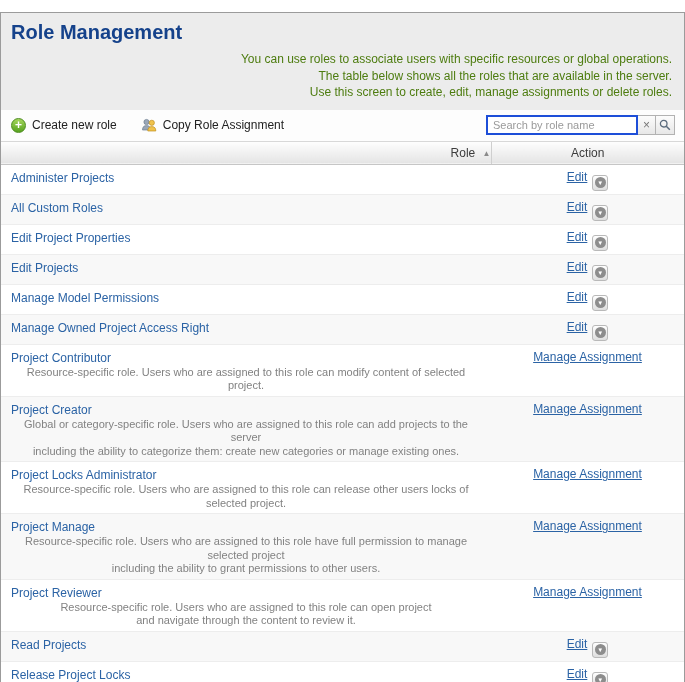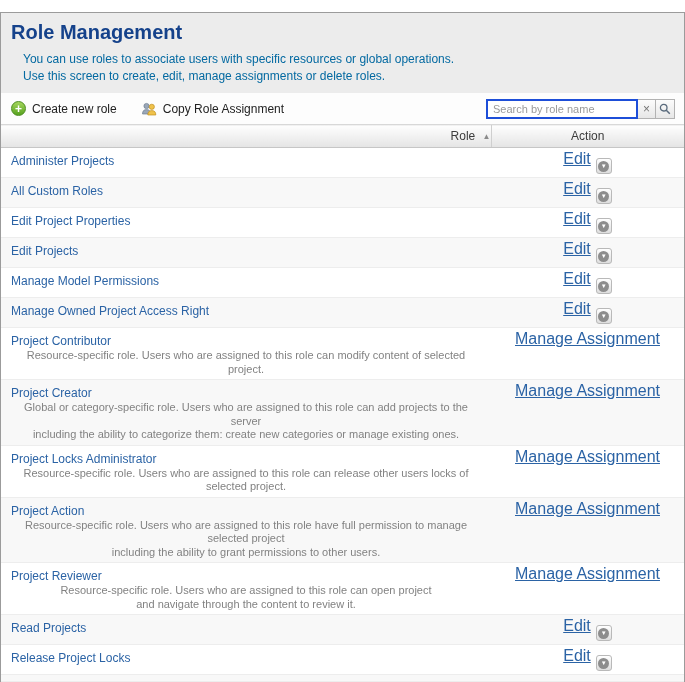--- a/index.html
+++ b/index.html
@@ -3,21 +3,21 @@
 <meta charset="utf-8">
 <style>
   * { margin:0; padding:0; box-sizing:border-box; }
   html,body { width:685px; height:682px; }
   body { font-family:"Liberation Sans", sans-serif; background:#fff; }
   .page { width:685px; height:682px; border:1px solid #9b9b9b; background:#fff; position:relative; overflow:hidden;margin-top:12px; }
 
   
   .header { background:#ececec; padding:8px 12px 9px 10px; }
   .page-title { color:#15428b; font-size:20px; font-weight:bold; margin-bottom:7px; }
-  .desc-line { color:#0369a1; font-size:12px; line-height:16.5px; margin-left:12px; }
+  .desc-line { color:#4d7c0f; font-size:12px; line-height:16.5px; margin-left:12px;text-align:right; }
 
   
   .toolbar { display:flex; align-items:center; height:31px; padding:0 9px 0 10px; background:#fdfdfd; }
   .tool-btn { display:flex; align-items:center; margin-right:24px; cursor:pointer; font-size:12px; color:#222; }
   .tool-btn .icon-wrap { margin-right:6px; display:inline-flex; }
   .plus-icon { display:inline-flex; width:15px; height:15px; border-radius:50%; background:linear-gradient(#a5d65c,#57a21f); border:1px solid #4c8c1f; color:#fff; font-weight:bold; font-size:12px; align-items:center; justify-content:center; line-height:1; }
   .search-group { margin-left:auto; display:flex; align-items:stretch; }
   .search-input { width:152px; height:20px; border:2px solid #1d4ed8; padding:2px 5px; font-size:11px; color:#555; font-family:inherit; outline:none; }
   .search-input::placeholder { color:#9a9a9a; }
   .mini-btn { height:20px; min-width:18px; border:1px solid #b2b2b2; border-left:none; background:linear-gradient(#fcfcfc,#e7e7e7); font-size:12px; color:#777; cursor:pointer; display:flex; align-items:center; justify-content:center; padding:0 3px; font-family:inherit; }
@@ -27,34 +27,35 @@
   thead th { height:23px; background:linear-gradient(#fefefe,#e4e4e4); border-bottom:1px solid #c6c6c6; border-top:1px solid #d8d8d8; font-size:12px; font-weight:400; color:#3c3c3c; cursor:pointer; }
   th.role-col { text-align:right; padding-left:10px; }
   th.action-col { width:193px; border-left:1px solid #cfcfcf; text-align:center; }
   .sort-arrow { font-size:8px; color:#8a8a8a; margin-left:4px; vertical-align:1px; }
   tbody td { border-bottom:1px solid #ededed; vertical-align:top; }
   tbody tr.alt { background:#f8f8f8; }
   .role-cell { padding:3px 10px 3px 10px; }
   a.role-link { color:#2b63a5; font-size:12px; line-height:15px; text-decoration:none; cursor:pointer; }
   .role-desc { color:#828282; font-size:11px; line-height:13.5px;text-align:center; }
   .action-cell { text-align:center; padding:3px 0; white-space:nowrap; line-height:16px; }
-  a.edit-link, a.manage-link { color:#2b63a5; font-size:16px; text-decoration:underline; cursor:pointer; }
+  a.edit-link, a.manage-link { color:#2b63a5; font-size:12px; text-decoration:underline; cursor:pointer; }
   .dropdown-btn { display:inline-flex; width:16px; height:16px; margin-left:5px; border:1px solid #b9b9b9; border-radius:3px; background:linear-gradient(#ffffff,#dedede); align-items:center; justify-content:center; vertical-align:-4px; cursor:pointer; }
   .dd-glyph { display:inline-flex; width:11px; height:11px; border-radius:50%; background:#8d8d8d; color:#fff; font-size:6px; align-items:center; justify-content:center; line-height:1; }
 
   .bottom-bar { position:absolute; left:0; right:0; bottom:0; height:9px; background:#dcdcdc; border-top:1px solid #c6c6c6; }
 </style>
 </head>
 <body>
 
 <div class="page">
 
   <div class="header">
     <div class="page-title">Role Management</div>
     <div class="desc-line">You can use roles to associate users with specific resources or global operations.</div>
+    <div class="desc-line">The table below shows all the roles that are available in the server.</div>
     <div class="desc-line">Use this screen to create, edit, manage assignments or delete roles.</div>
   </div>
 
   <div class="toolbar">
     <span class="tool-btn">
       <span class="icon-wrap">
           <span class="plus-icon">+</span>
         </span>
       <span>Create new role</span>
     </span>
@@ -136,21 +137,21 @@
         </tr>
         <tr class="alt">
           <td class="role-cell"><a class="role-link">Project Creator</a><div class="role-desc">Global or category-specific role. Users who are assigned to this role can add projects to the server</div><div class="role-desc">including the ability to categorize them: create new categories or manage existing ones.</div></td>
           <td class="action-cell"><a class="manage-link">Manage Assignment</a></td>
         </tr>
         <tr>
           <td class="role-cell"><a class="role-link">Project Locks Administrator</a><div class="role-desc">Resource-specific role. Users who are assigned to this role can release other users locks of selected project.</div></td>
           <td class="action-cell"><a class="manage-link">Manage Assignment</a></td>
         </tr>
         <tr class="alt">
-          <td class="role-cell"><a class="role-link">Project Action</a><div class="role-desc">Resource-specific role. Users who are assigned to this role have full permission to manage selected project</div><div class="role-desc">including the ability to grant permissions to other users.</div></td>
+          <td class="role-cell"><a class="role-link">Project Manage</a><div class="role-desc">Resource-specific role. Users who are assigned to this role have full permission to manage selected project</div><div class="role-desc">including the ability to grant permissions to other users.</div></td>
           <td class="action-cell"><a class="manage-link">Manage Assignment</a></td>
         </tr>
         <tr>
           <td class="role-cell"><a class="role-link">Project Reviewer</a><div class="role-desc">Resource-specific role. Users who are assigned to this role can open project</div><div class="role-desc">and navigate through the content to review it.</div></td>
           <td class="action-cell"><a class="manage-link">Manage Assignment</a></td>
         </tr>
         <tr class="alt">
           <td class="role-cell"><a class="role-link">Read Projects</a></td>
           <td class="action-cell"><a class="edit-link">Edit</a><span class="dropdown-btn">
               <span class="dd-glyph">▼</span>

